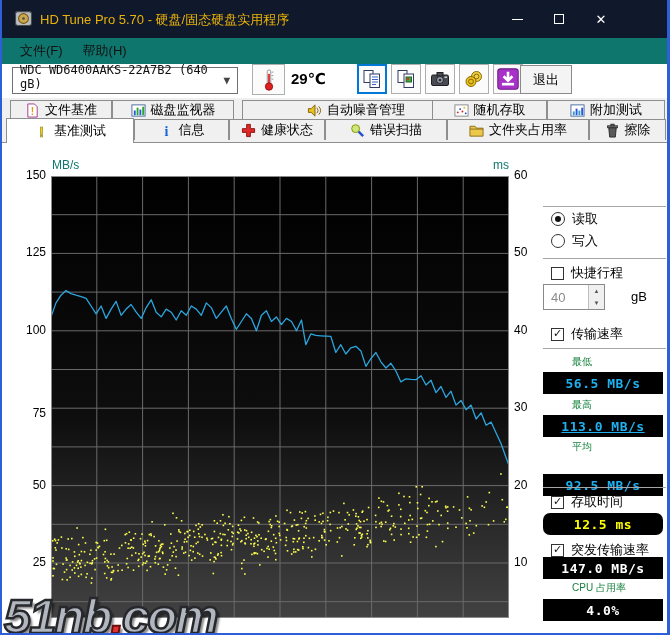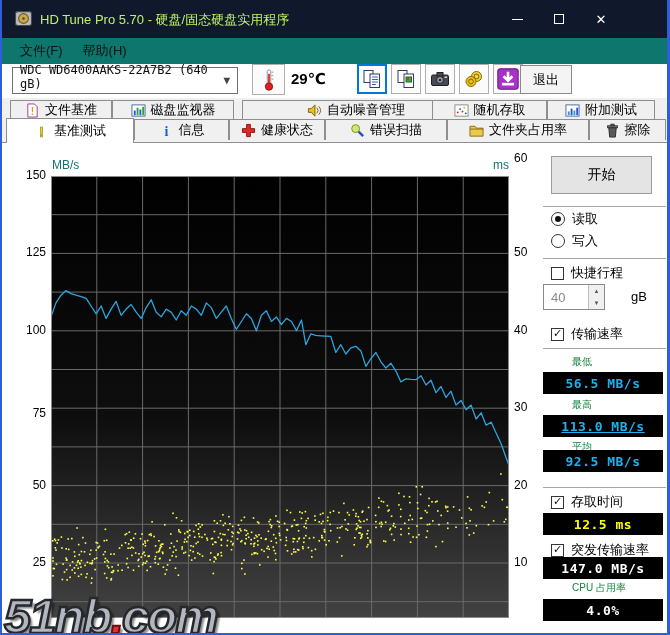--- a/index.html
+++ b/index.html
@@ -2,21 +2,21 @@
 <html><head>
 <meta charset="utf-8">
 <style>
   * { margin:0; padding:0; box-sizing:border-box; }
   html,body { width:670px; height:635px; font-family:"Liberation Sans","DejaVu Sans",sans-serif; }
   .win { position:relative; width:670px; height:635px; background:#fff; overflow:hidden;
          border-left:2px solid #2e5fd8; border-right:3px solid #2e5fd8; border-bottom:2px solid #2e5fd8; }
   
   .titlebar { position:absolute; left:0; top:0; right:0; height:38px; background:#10182b; color:#fff; }
   .title-icon { position:absolute; left:13px; top:10px; width:17px; height:17px; }
-  .title-text { position:absolute; left:38px; top:11px; font-size:13px; color:#bef264; white-space:nowrap; }
+  .title-text { position:absolute; left:38px; top:11px; font-size:13px; color:#eab308; white-space:nowrap; }
   .win-controls { position:absolute; right:45px; top:0; height:38px; display:flex; }
   .win-btn { width:42px; height:38px; display:flex; align-items:center; justify-content:center; color:#fff; font-size:13px; cursor:pointer; }
   .min-glyph { display:inline-block; width:11px; height:1px; background:#fff; }
   .max-glyph { display:inline-block; width:10px; height:10px; border:1px solid #fff; }
   
   .menubar { position:absolute; left:0; top:38px; right:0; height:26px; background:#0f766e; display:flex; align-items:center; padding-left:8px; }
   .menu-item { font-size:13px; color:#111; padding:4px 10px; cursor:default; }
   
   .toolbar { position:absolute; left:0; top:64px; right:0; height:34px; background:#fff; }
   .combo { position:absolute; left:10px; top:3px; width:226px; height:27px; border:1px solid #707070; background:#fff;
@@ -190,21 +190,21 @@
       <svg class="ticon" viewBox="0 0 16 16">
         <rect x="1" y="2" width="14" height="12" fill="#fff" stroke="#8a8a8a"></rect>
         <circle cx="4" cy="10" r="1" fill="#d02020"></circle>
           <circle cx="6.5" cy="6.5" r="1" fill="#2040c8"></circle>
           <circle cx="9" cy="9" r="1" fill="#d02020"></circle>
           <circle cx="11" cy="5" r="1" fill="#d8c020"></circle>
           <circle cx="12.5" cy="11" r="1" fill="#2040c8"></circle>
       </svg>
       <span>随机存取</span>
     </div>
-    <div class="tab row1" style="left:545px;width:108px;">
+    <div class="tab row1" style="left:545px;width:118px;">
       <svg class="ticon" viewBox="0 0 16 16">
         <rect x="1" y="2" width="14" height="12" fill="#fff" stroke="#4a6aa0"></rect>
         <rect x="3" y="9" width="2" height="4" fill="#2aa0c8"></rect>
           <rect x="6" y="6" width="2" height="7" fill="#2a55d8"></rect>
           <rect x="9" y="8" width="2" height="5" fill="#2aa0c8"></rect>
           <rect x="12" y="5" width="2" height="8" fill="#2a55d8"></rect>
       </svg>
       <span>附加测试</span>
     </div>
 
@@ -852,29 +852,28 @@
           <rect x="0.5" y="0.5" width="457" height="441" fill="none" stroke="#8a8a8a"></rect>
         </svg>
     </div>
     <div id="tick-labels">
         <div class="tick-label tick-left" style="top: 25px;">150</div>
         <div class="tick-label tick-left" style="top: 102.4px;">125</div>
         <div class="tick-label tick-left" style="top: 179.8px;">100</div>
         <div class="tick-label tick-left" style="top: 257.2px; margin-top: 6px;">75</div>
         <div class="tick-label tick-left" style="top: 334.6px;">50</div>
         <div class="tick-label tick-left" style="top: 412px;">25</div>
-        <div class="tick-label tick-right" style="top: 8px;">60</div>
+        <div class="tick-label tick-right" style="top: 25px;">60</div>
         <div class="tick-label tick-right" style="top: 102.4px;">50</div>
         <div class="tick-label tick-right" style="top: 179.8px;">40</div>
         <div class="tick-label tick-right" style="top: 257.2px;">30</div>
         <div class="tick-label tick-right" style="top: 334.6px;">20</div>
         <div class="tick-label tick-right" style="top: 412px;">10</div>
       </div>
 
-    <div class="start-btn">开始</div>
     <div class="rp-sep" style="top:63px;"></div>
 
     <div class="ctl-row" style="top:67px;">
       <span class="radio sel"></span>
       <span>读取</span>
     </div>
     <div class="ctl-row" style="top:89px;">
       <span class="radio"></span>
       <span>写入</span>
     </div>
@@ -897,28 +896,28 @@
       <span class="cbox chk"></span>
       <span>传输速率</span>
     </div>
     <div class="rp-sep" style="top:205px;"></div>
 
     <div class="stat-label" style="top:212px;">最低</div>
     <div class="lcd cyan" style="top:229px;">56.5 MB/s</div>
     <div class="stat-label" style="top:255px;">最高</div>
     <div class="lcd cyan" style="top:272px;text-decoration:underline;">113.0 MB/s</div>
     <div class="stat-label" style="top:297px;">平均</div>
-    <div class="lcd cyan" style="top:307px;">92.5 MB/s</div>
+    <div class="lcd cyan" style="top:331px;">92.5 MB/s</div>
     <div class="rp-sep" style="top:344px;"></div>
 
     <div class="ctl-row" style="top:350px;">
       <span class="cbox chk"></span>
       <span>存取时间</span>
     </div>
-    <div class="lcd yellow" style="top:370px;">12.5 ms</div>
+    <div class="lcd yellow" style="top:370px;border-radius:7px;">12.5 ms</div>
 
     <div class="ctl-row" style="top:398px;">
       <span class="cbox chk"></span>
       <span>突发传输速率</span>
     </div>
     <div class="lcd white" style="top:414px;">147.0 MB/s</div>
 
     <div class="stat-label" style="top:438px;">CPU 占用率</div>
     <div class="lcd white" style="top:456px;">4.0%</div>
 

